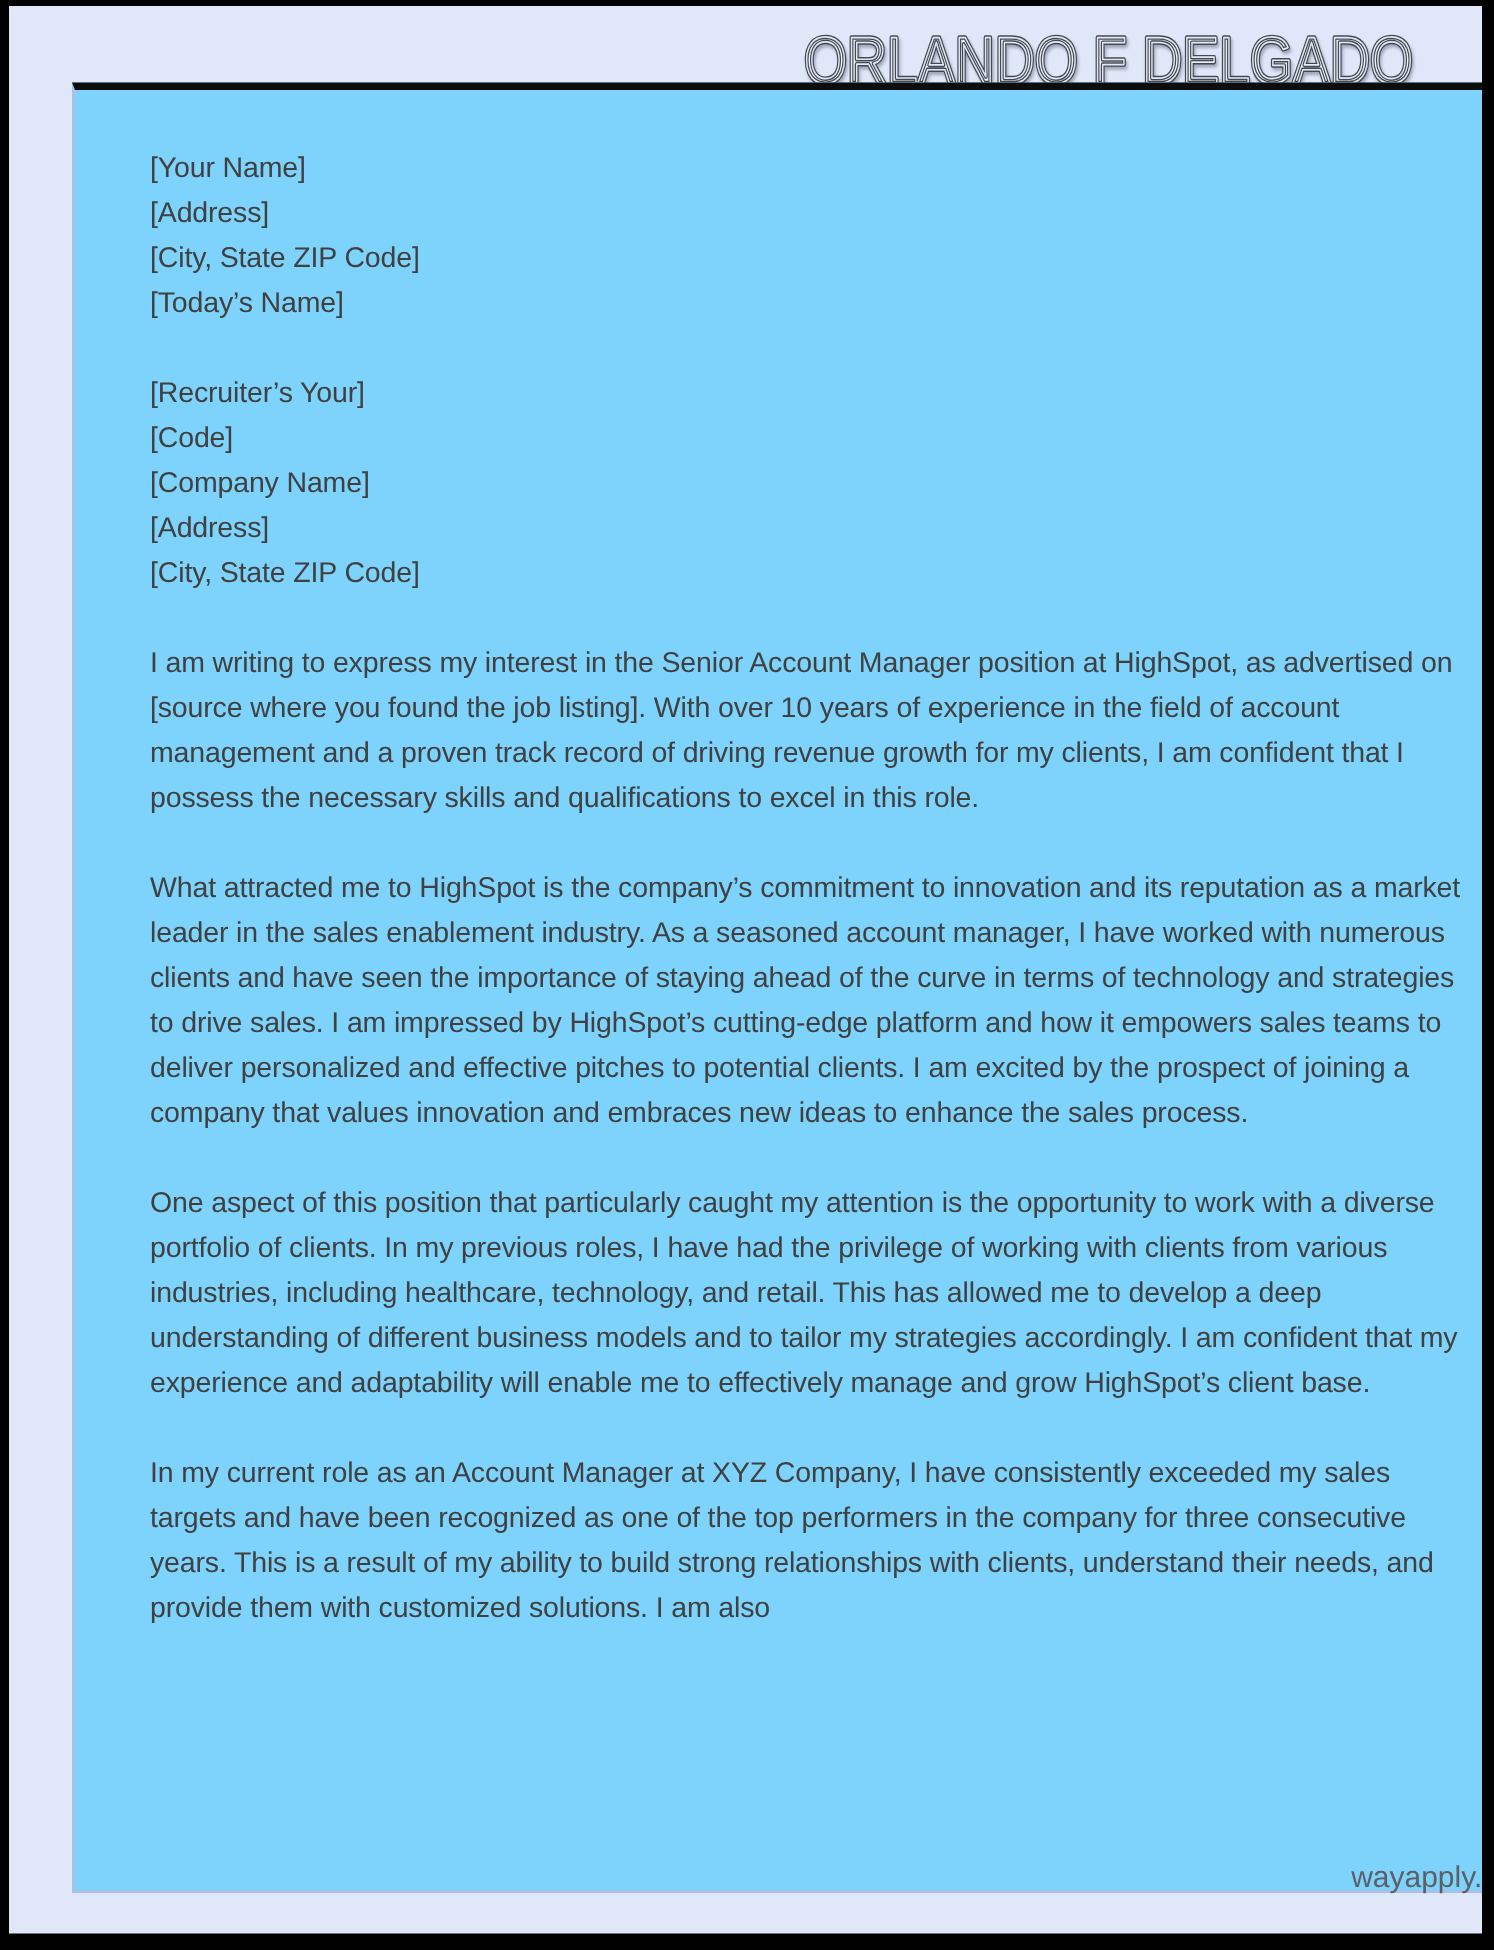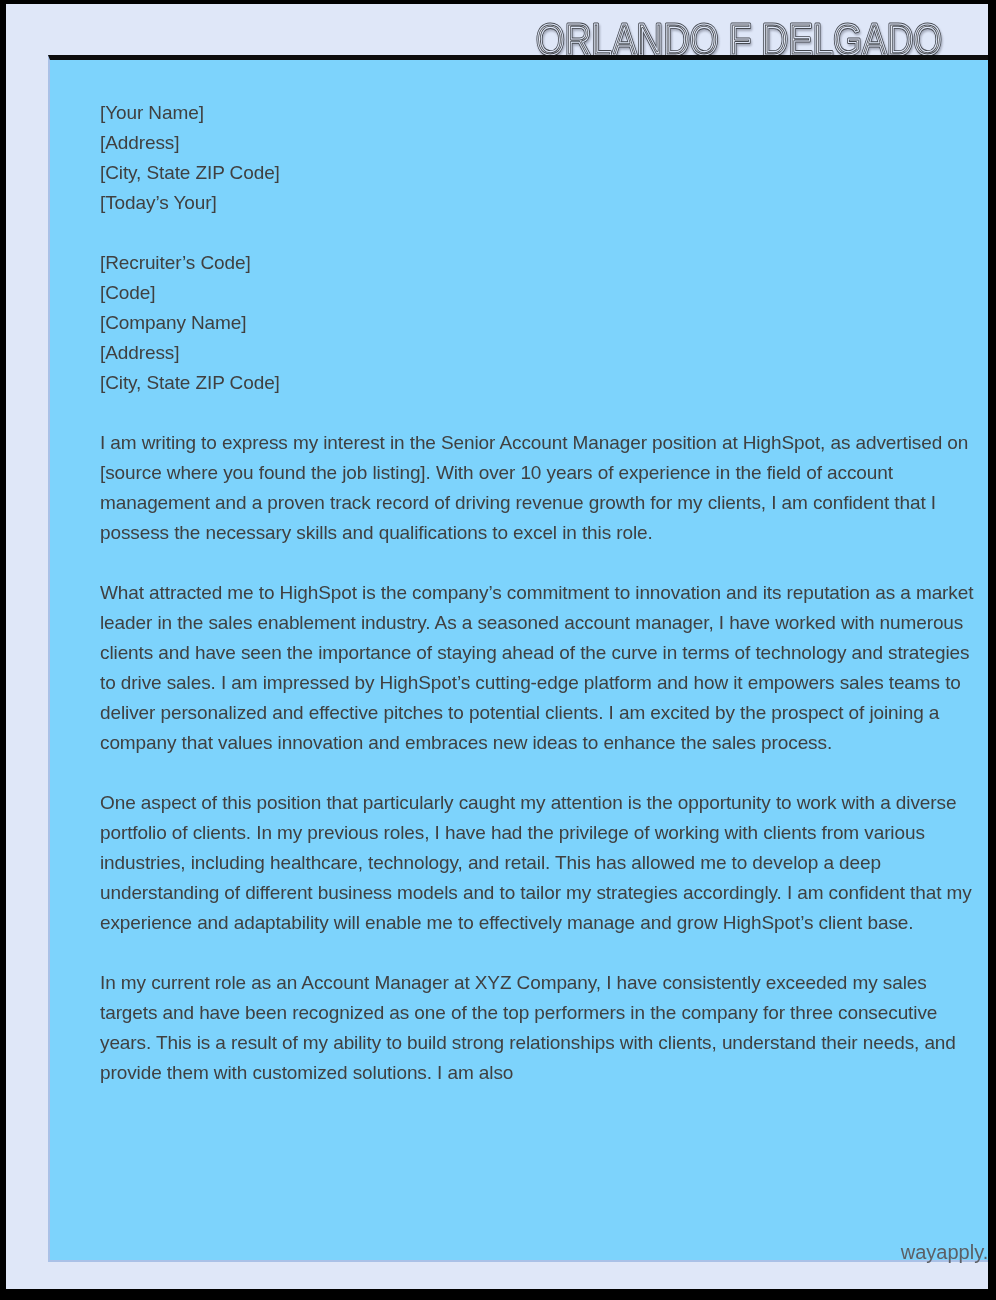--- a/index.html
+++ b/index.html
@@ -76,25 +76,25 @@
     <text x="2" y="45" fill="none" stroke="#dfe7f8" stroke-width="1.1" textLength="406" lengthAdjust="spacingAndGlyphs">ORLANDO F DELGADO</text>
   </svg>
 
   <div class="page">
     <div class="content">
 
       <div class="block">
         <div class="line">[Your Name]</div>
         <div class="line">[Address]</div>
         <div class="line">[City, State ZIP Code]</div>
-        <div class="line">[Today’s Your]</div>
+        <div class="line">[Today’s Name]</div>
       </div>
 
       <div class="block spaced">
-        <div class="line">[Recruiter’s Code]</div>
+        <div class="line">[Recruiter’s Your]</div>
         <div class="line">[Code]</div>
         <div class="line">[Company Name]</div>
         <div class="line">[Address]</div>
         <div class="line">[City, State ZIP Code]</div>
       </div>
 
 
       <p>I am writing to express my interest in the Senior Account Manager position at HighSpot, as advertised on [source where you found the job listing]. With over 10 years of experience in the field of account management and a proven track record of driving revenue growth for my clients, I am confident that I possess the necessary skills and qualifications to excel in this role.</p>
       <p>What attracted me to HighSpot is the company’s commitment to innovation and its reputation as a market leader in the sales enablement industry. As a seasoned account manager, I have worked with numerous clients and have seen the importance of staying ahead of the curve in terms of technology and strategies to drive sales. I am impressed by HighSpot’s cutting-edge platform and how it empowers sales teams to deliver personalized and effective pitches to potential clients. I am excited by the prospect of joining a company that values innovation and embraces new ideas to enhance the sales process.</p>
       <p>One aspect of this position that particularly caught my attention is the opportunity to work with a diverse portfolio of clients. In my previous roles, I have had the privilege of working with clients from various industries, including healthcare, technology, and retail. This has allowed me to develop a deep understanding of different business models and to tailor my strategies accordingly. I am confident that my experience and adaptability will enable me to effectively manage and grow HighSpot’s client base.</p>

